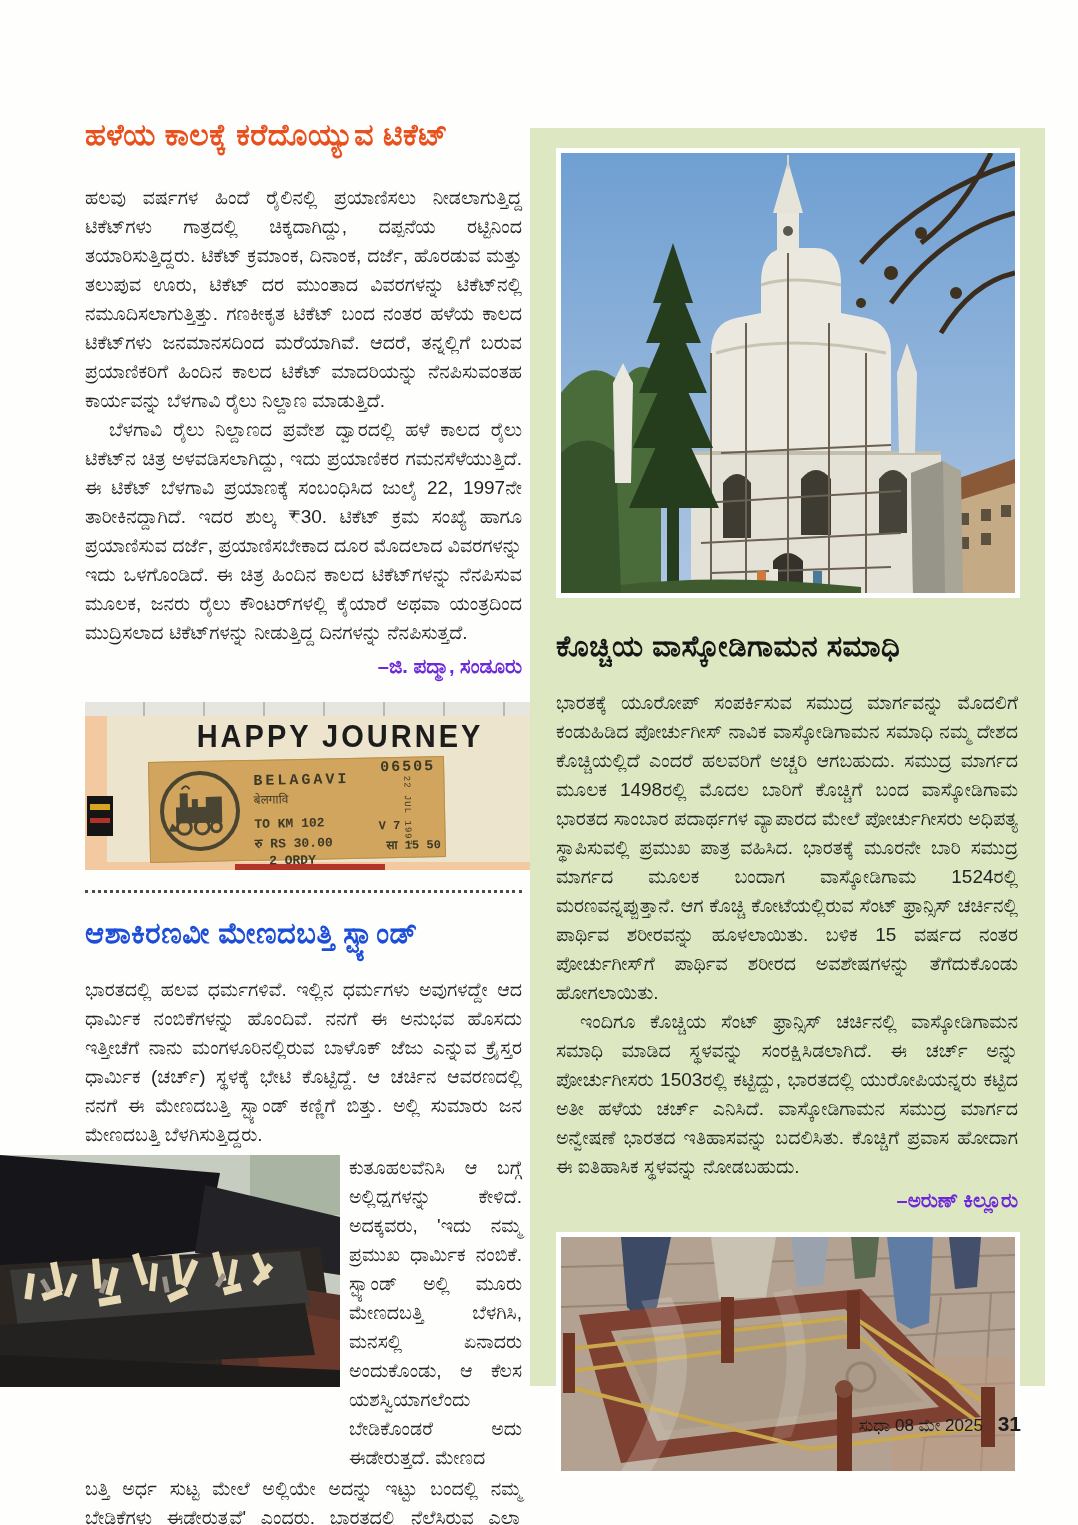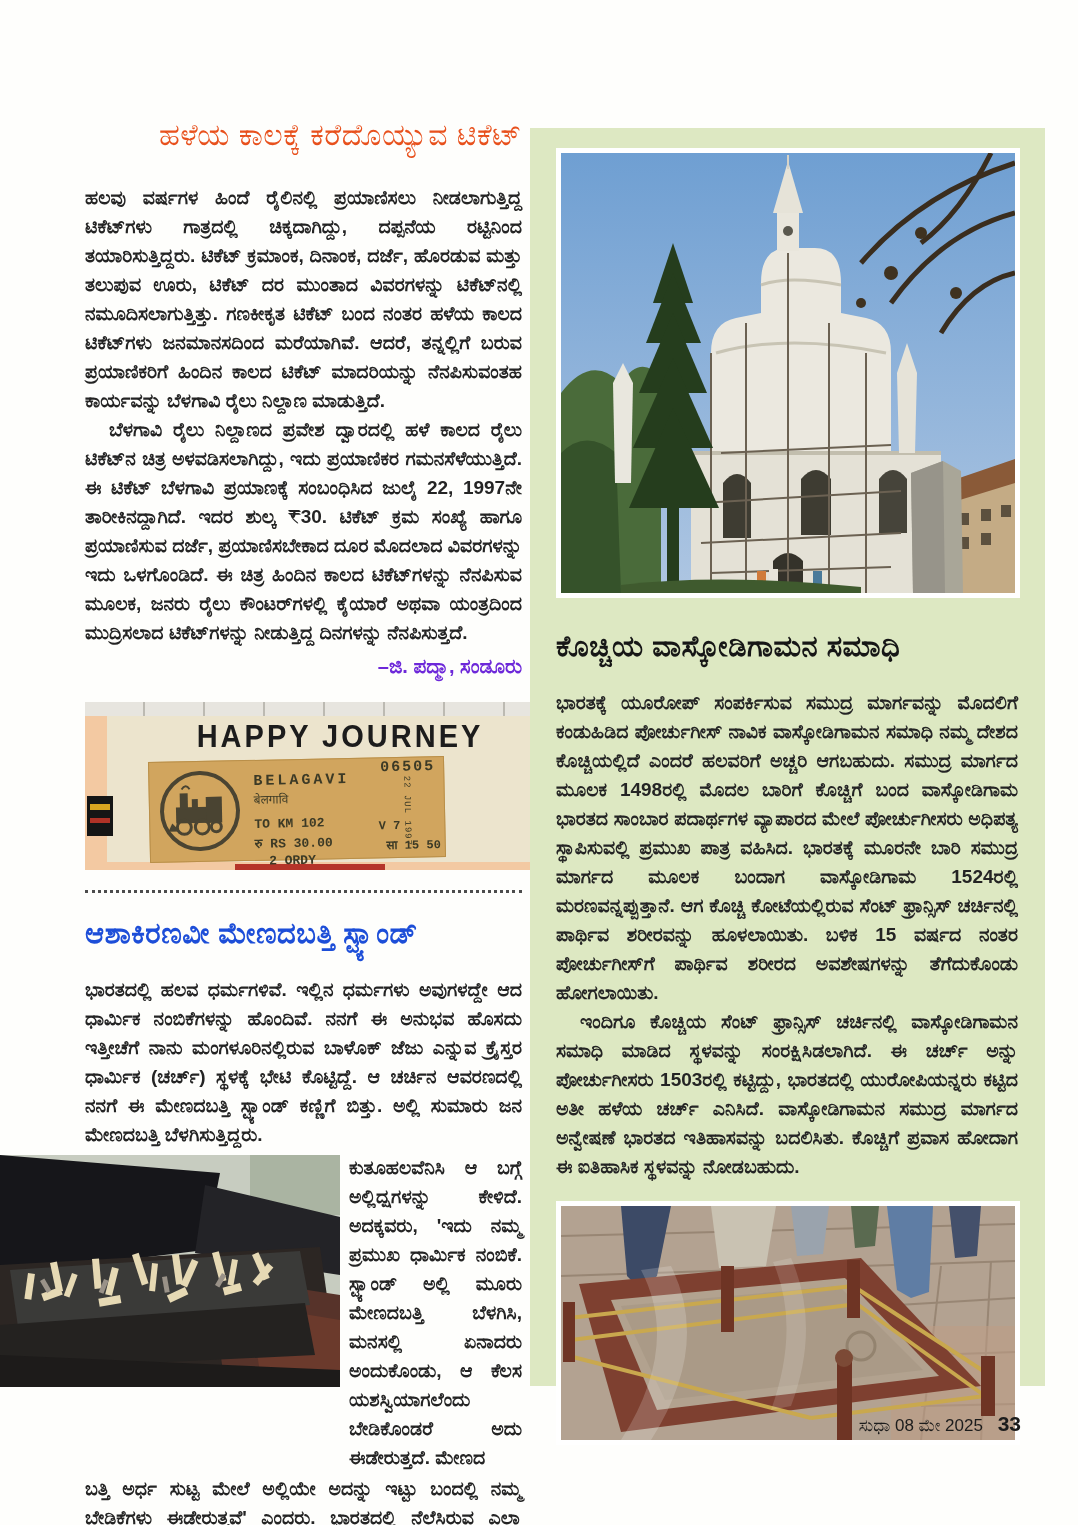--- a/index.html
+++ b/index.html
@@ -6,29 +6,28 @@
   html,body { background:#ffffff; }
   body { font-family:"Liberation Sans", sans-serif; }
   .page {
     position:relative; width:1078px; height:1525px; margin:0 auto;
     background:#fefefc; overflow:hidden;
   }
 
   
   .left-col { position:absolute; left:85px; top:118px; width:437px; }
   .headline-red {
-    color:#e8511d; font-size:30px; font-weight:normal; letter-spacing:0.5px;
+    color:#e8511d; font-size:30px; font-weight:bold; letter-spacing:0.5px;
     margin-bottom:30px;
-    text-align:right;
   }
   .headline-black {
     color:#1d4ed8; font-size:29px; font-weight:bold; letter-spacing:0.5px;
   }
   .body-text {
-    font-size:19px; line-height:29px; color:#242424; text-align:justify;font-weight:bold;
+    font-size:19px; line-height:29px; color:#242424; text-align:justify;
   }
   .body-text.indent { text-indent:24px; }
   .byline {
     text-align:right; font-weight:bold; font-size:20px; color:#6d28d9;
     margin-top:8px;
   }
 
   
   .hj-photo {
     position:relative; margin-top:24px; width:510px; height:168px;
@@ -300,20 +299,21 @@
 
         <path d="M60 432 Q160 420 300 434 L300 440 L60 440 Z" fill="#3f5a2e"></path>
       </svg>
     </div>
 
     <h2 class="panel-headline">ಕೊಚ್ಚಿಯ ವಾಸ್ಕೋಡಿಗಾಮನ ಸಮಾಧಿ</h2>
 
     <p class="body-text">ಭಾರತಕ್ಕೆ ಯೂರೋಪ್ ಸಂಪರ್ಕಿಸುವ ಸಮುದ್ರ ಮಾರ್ಗವನ್ನು ಮೊದಲಿಗೆ ಕಂಡುಹಿಡಿದ ಪೋರ್ಚುಗೀಸ್ ನಾವಿಕ ವಾಸ್ಕೋಡಿಗಾಮನ ಸಮಾಧಿ ನಮ್ಮ ದೇಶದ ಕೊಚ್ಚಿಯಲ್ಲಿದೆ ಎಂದರೆ ಹಲವರಿಗೆ ಅಚ್ಚರಿ ಆಗಬಹುದು. ಸಮುದ್ರ ಮಾರ್ಗದ ಮೂಲಕ 1498ರಲ್ಲಿ ಮೊದಲ ಬಾರಿಗೆ ಕೊಚ್ಚಿಗೆ ಬಂದ ವಾಸ್ಕೋಡಿಗಾಮ ಭಾರತದ ಸಾಂಬಾರ ಪದಾರ್ಥಗಳ ವ್ಯಾಪಾರದ ಮೇಲೆ ಪೋರ್ಚುಗೀಸರು ಅಧಿಪತ್ಯ ಸ್ಥಾಪಿಸುವಲ್ಲಿ ಪ್ರಮುಖ ಪಾತ್ರ ವಹಿಸಿದ. ಭಾರತಕ್ಕೆ ಮೂರನೇ ಬಾರಿ ಸಮುದ್ರ ಮಾರ್ಗದ ಮೂಲಕ ಬಂದಾಗ ವಾಸ್ಕೋಡಿಗಾಮ 1524ರಲ್ಲಿ ಮರಣವನ್ನಪ್ಪುತ್ತಾನೆ. ಆಗ ಕೊಚ್ಚಿ ಕೋಟೆಯಲ್ಲಿರುವ ಸೆಂಟ್ ಫ್ರಾನ್ಸಿಸ್ ಚರ್ಚಿನಲ್ಲಿ ಪಾರ್ಥಿವ ಶರೀರವನ್ನು ಹೂಳಲಾಯಿತು. ಬಳಿಕ 15 ವರ್ಷದ ನಂತರ ಪೋರ್ಚುಗೀಸ್‌ಗೆ ಪಾರ್ಥಿವ ಶರೀರದ ಅವಶೇಷಗಳನ್ನು ತೆಗೆದುಕೊಂಡು ಹೋಗಲಾಯಿತು.</p>
     <p class="body-text indent">ಇಂದಿಗೂ ಕೊಚ್ಚಿಯ ಸೆಂಟ್ ಫ್ರಾನ್ಸಿಸ್ ಚರ್ಚಿನಲ್ಲಿ ವಾಸ್ಕೋಡಿಗಾಮನ ಸಮಾಧಿ ಮಾಡಿದ ಸ್ಥಳವನ್ನು ಸಂರಕ್ಷಿಸಿಡಲಾಗಿದೆ. ಈ ಚರ್ಚ್ ಅನ್ನು ಪೋರ್ಚುಗೀಸರು 1503ರಲ್ಲಿ ಕಟ್ಟಿದ್ದು, ಭಾರತದಲ್ಲಿ ಯುರೋಪಿಯನ್ನರು ಕಟ್ಟಿದ ಅತೀ ಹಳೆಯ ಚರ್ಚ್ ಎನಿಸಿದೆ. ವಾಸ್ಕೋಡಿಗಾಮನ ಸಮುದ್ರ ಮಾರ್ಗದ ಅನ್ವೇಷಣೆ ಭಾರತದ ಇತಿಹಾಸವನ್ನು ಬದಲಿಸಿತು. ಕೊಚ್ಚಿಗೆ ಪ್ರವಾಸ ಹೋದಾಗ ಈ ಐತಿಹಾಸಿಕ ಸ್ಥಳವನ್ನು ನೋಡಬಹುದು.</p>
 
+    <div class="byline">–ಅರುಣ್ ಕಿಲ್ಲೂರು</div>
 
     <div class="photo-frame tomb-frame">
       <svg width="454" height="234" viewBox="0 0 454 234">
         <rect width="454" height="234" fill="#b3a291"></rect>
 
         <g stroke="#988674" stroke-width="2" fill="none">
           <line x1="0" y1="30" x2="454" y2="18"></line>
           <line x1="0" y1="70" x2="454" y2="55"></line>
           <line x1="320" y1="100" x2="454" y2="92"></line>
           <line x1="340" y1="150" x2="454" y2="146"></line>
@@ -355,16 +355,16 @@
         <circle cx="283" cy="152" r="9" fill="#7c4a36"></circle>
 
         <path d="M110 60 Q150 140 90 234 L60 234 Q120 140 80 64 Z" fill="#ffffff" opacity="0.18"></path>
         <path d="M230 52 Q260 120 230 200 L210 204 Q240 120 212 56 Z" fill="#ffffff" opacity="0.14"></path>
       </svg>
     </div>
   </div>
 
   <div class="footer">
     <span>ಸುಧಾ 08 ಮೇ 2025</span>
-    <span class="pageno">33</span>
+    <span class="pageno">31</span>
   </div>
 
 </div>
 
 </body></html>

